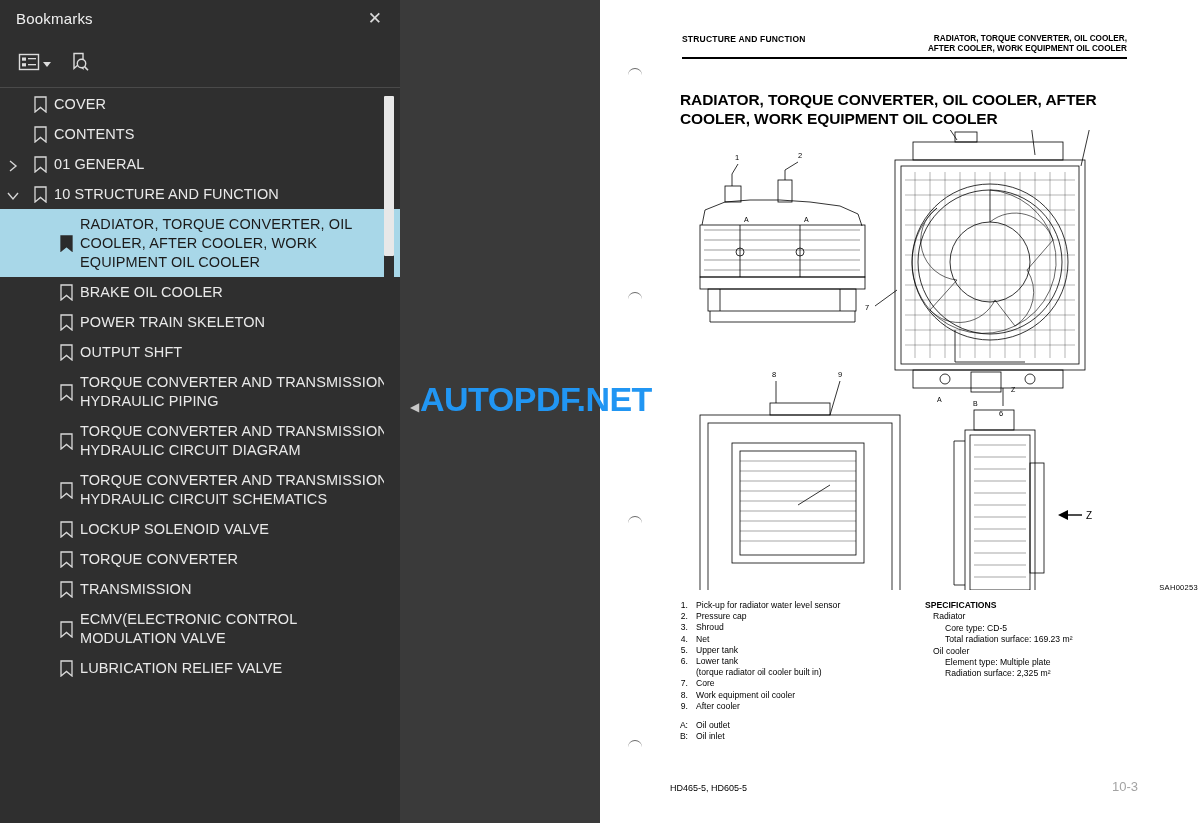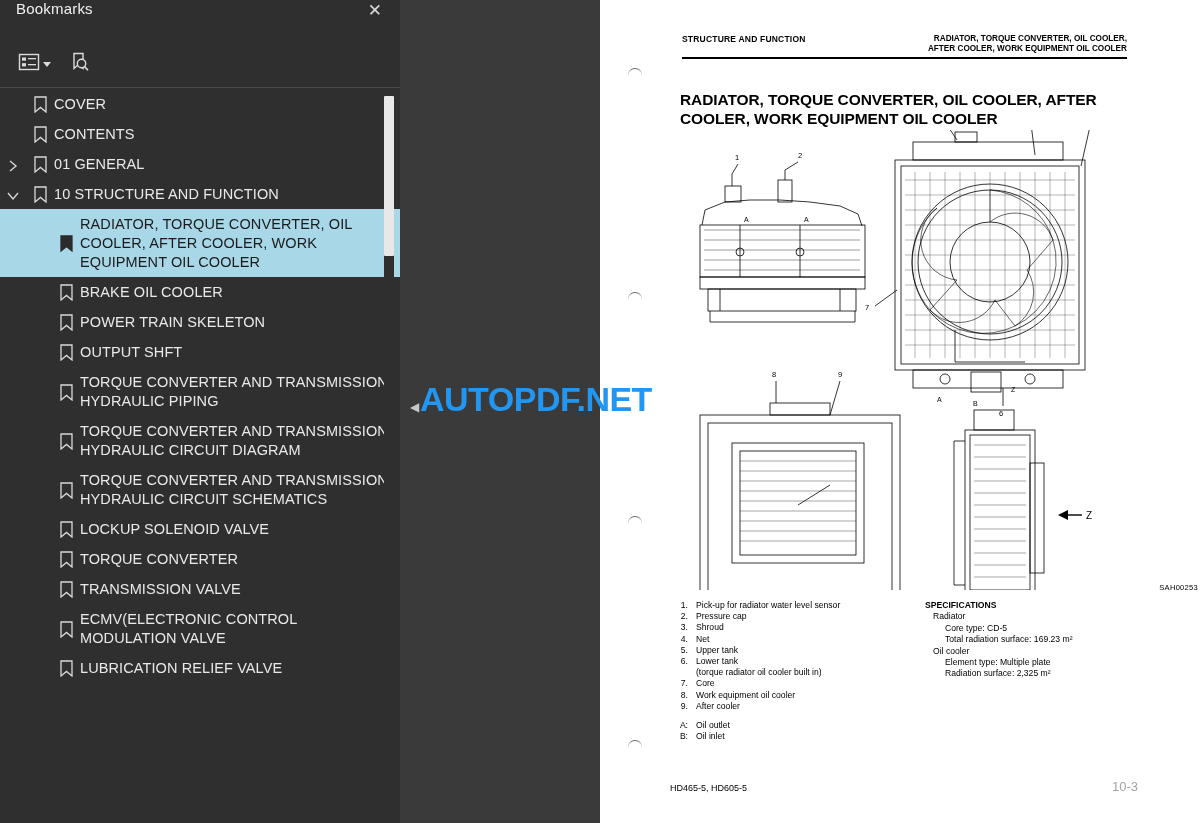--- a/index.html
+++ b/index.html
@@ -24,20 +24,21 @@
     left: 0; top: 0;
     width: 400px;
     height: 823px;
     background: #2f2f2f;
     color: #e8e8e8;
     box-sizing: border-box;
   }
   .bm-header {
     height: 36px;
     display: flex;
+    align-items: center;
     justify-content: space-between;
     padding: 0 14px 0 16px;
     box-sizing: border-box;
   }
   .bm-title {
     font-size: 15px;
     color: #f0f0f0;
     letter-spacing: .2px;
   }
   .bm-close {
@@ -430,21 +431,21 @@
           </div>
           <div class="bm-label">TORQUE CONVERTER</div>
         </div>
         <div class="bm-item lvl2">
           <div class="bm-twisty"></div>
           <div class="bm-bkicon">
             <svg width="13" height="17" viewBox="0 0 13 17">
               <path class="bk-path" d="M1 1 h11 v15 l-5.5 -4.6 l-5.5 4.6 z" fill="none" stroke="#d9d9d9" stroke-width="1.3"></path>
             </svg>
           </div>
-          <div class="bm-label">TRANSMISSION VALVE</div>
+          <div class="bm-label">TRANSMISSION</div>
         </div>
         <div class="bm-item lvl2">
           <div class="bm-twisty"></div>
           <div class="bm-bkicon">
             <svg width="13" height="17" viewBox="0 0 13 17">
               <path class="bk-path" d="M1 1 h11 v15 l-5.5 -4.6 l-5.5 4.6 z" fill="none" stroke="#d9d9d9" stroke-width="1.3"></path>
             </svg>
           </div>
           <div class="bm-label">ECMV(ELECTRONIC CONTROL MODULATION VALVE</div>
         </div>

